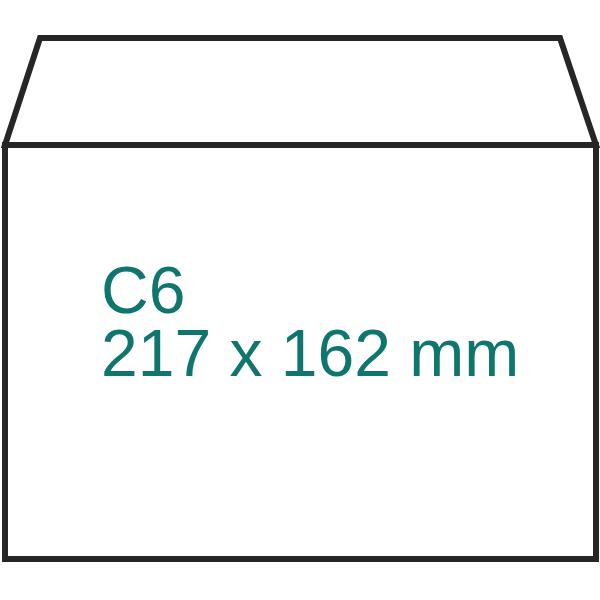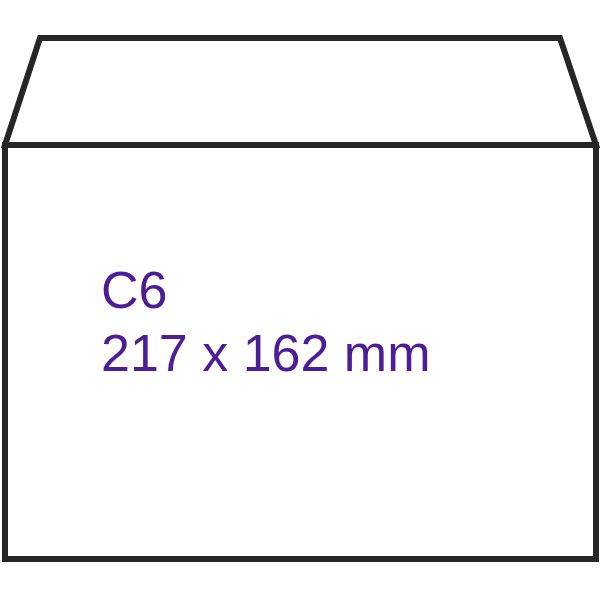--- a/index.html
+++ b/index.html
@@ -18,24 +18,24 @@
   .envelope-svg {
     position: absolute;
     left: 0;
     top: 0;
     display: block;
   }
   .envelope-label {
     position: absolute;
     left: 101px;
     top: 259px;
-    font-size: 52px;
+    font-size: 66px;
     line-height: 63px;
     font-weight: 400;
-    color: #4c1d95;
+    color: #0f766e;
     letter-spacing: 0;
     white-space: nowrap;
   }
 </style>
 </head>
 <body>
 
 <div class="stage">
 
   <svg class="envelope-svg" width="600" height="600" viewBox="0 0 600 600">

